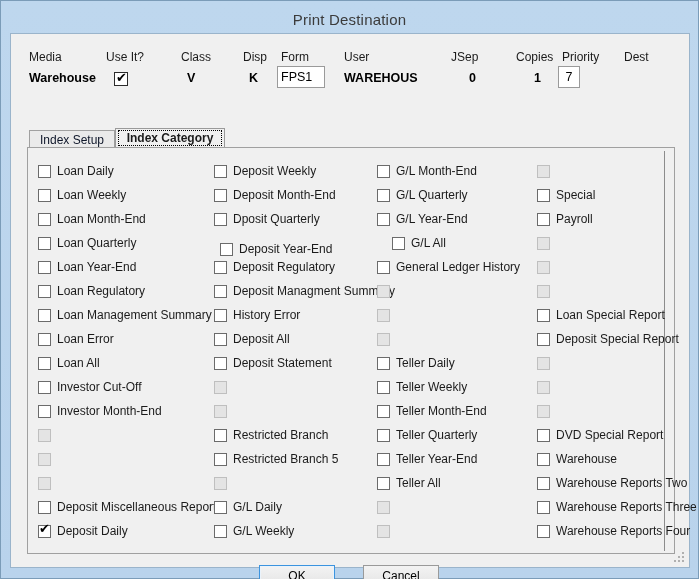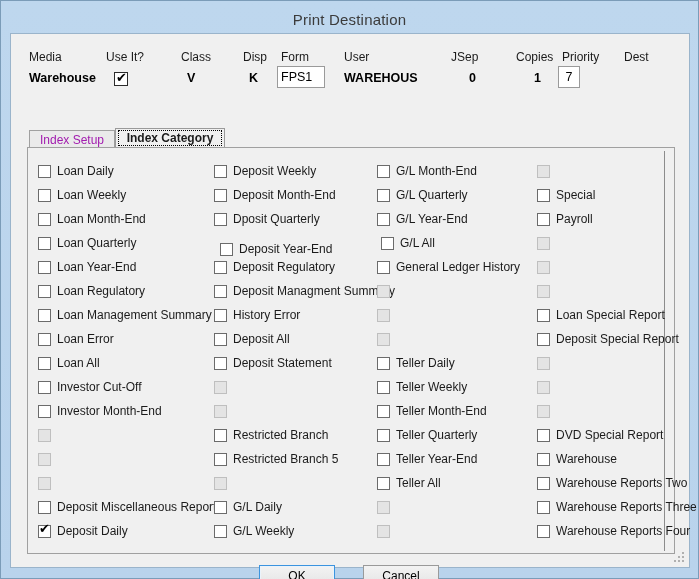--- a/index.html
+++ b/index.html
@@ -51,21 +51,21 @@
   }
   
   #tabstrip{position:absolute;left:16px;top:94px;width:648px;height:20px;}
   .tab{
     position:absolute;top:0;height:20px;
     background:#f0f0f0;border:1px solid #a0a0a0;border-bottom:none;
     box-sizing:border-box;
     font-size:12px;color:#1b1b1b;
     display:flex;align-items:center;justify-content:center;
   }
-  .tab.inactive{top:2px;height:18px;background:#eaeaea;color:#a21caf;}
+  .tab.inactive{top:2px;height:18px;background:#eaeaea;color:#0f172a;}
   .tab.active{
     font-weight:bold;background:#f0f0f0;
     border:1px solid #9a9a9a;
   }
   .tab.active .focusring{
     position:absolute;left:2px;top:1px;right:2px;bottom:1px;
     border:1px dotted #000;pointer-events:none;
   }
   
   #listpanel{
@@ -281,21 +281,21 @@
           <span class="cb-label">G/L Month-End</span>
         </div>
         <div class="cb-row" style="left: 349px; top: 39px;">
           <span class="cbx"></span>
           <span class="cb-label">G/L Quarterly</span>
         </div>
         <div class="cb-row" style="left: 349px; top: 63px;">
           <span class="cbx"></span>
           <span class="cb-label">G/L Year-End</span>
         </div>
-        <div class="cb-row" style="left: 353px; top: 87px;">
+        <div class="cb-row" style="left: 364px; top: 87px;">
           <span class="cbx"></span>
           <span class="cb-label">G/L All</span>
         </div>
         <div class="cb-row" style="left: 349px; top: 111px;">
           <span class="cbx"></span>
           <span class="cb-label">General Ledger History</span>
         </div>
         <div class="cb-row" style="left: 349px; top: 135px;">
           <span class="cbx disabled"></span>
         </div>

